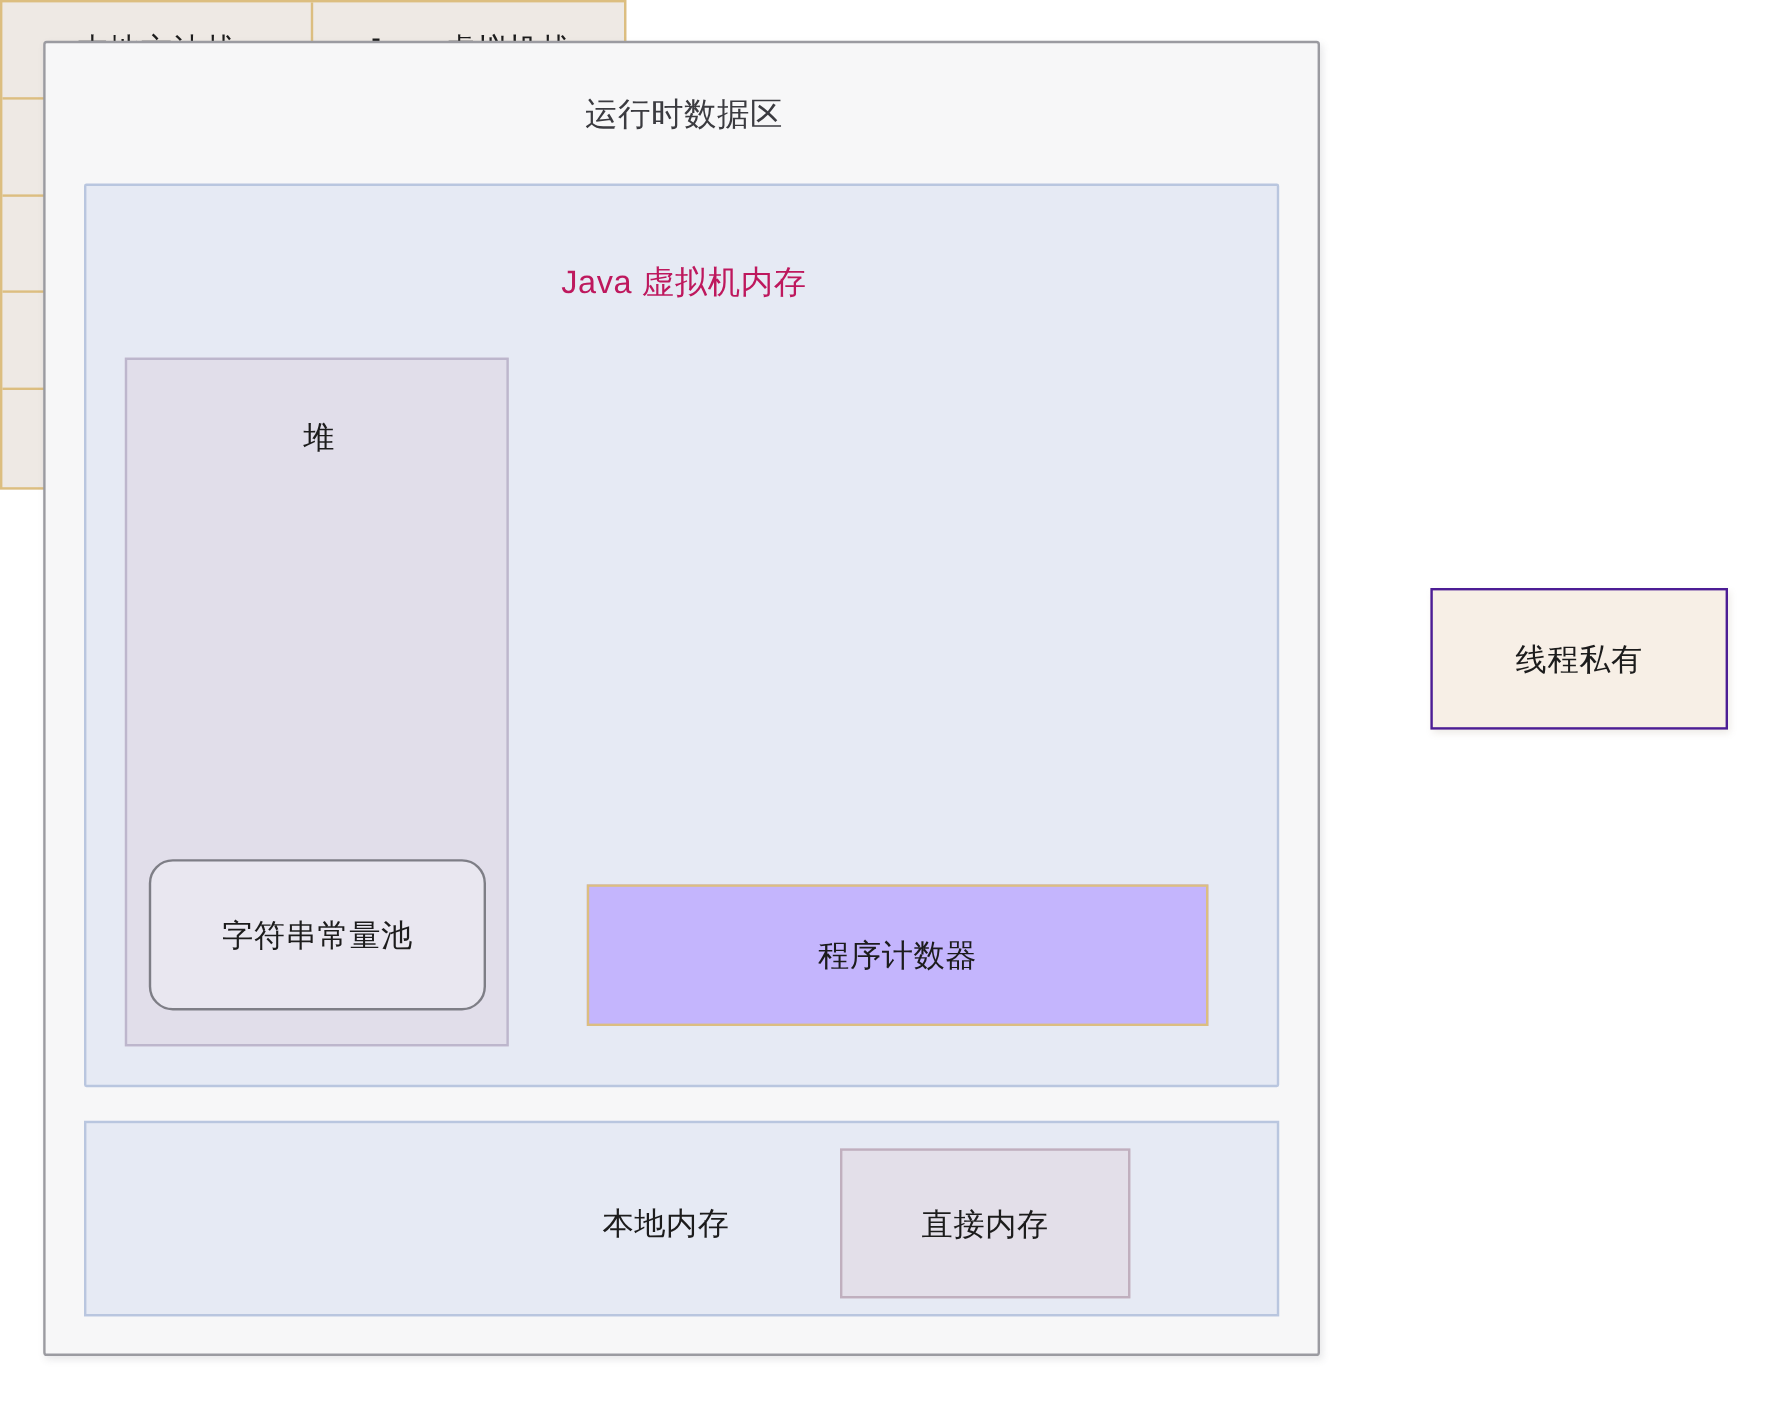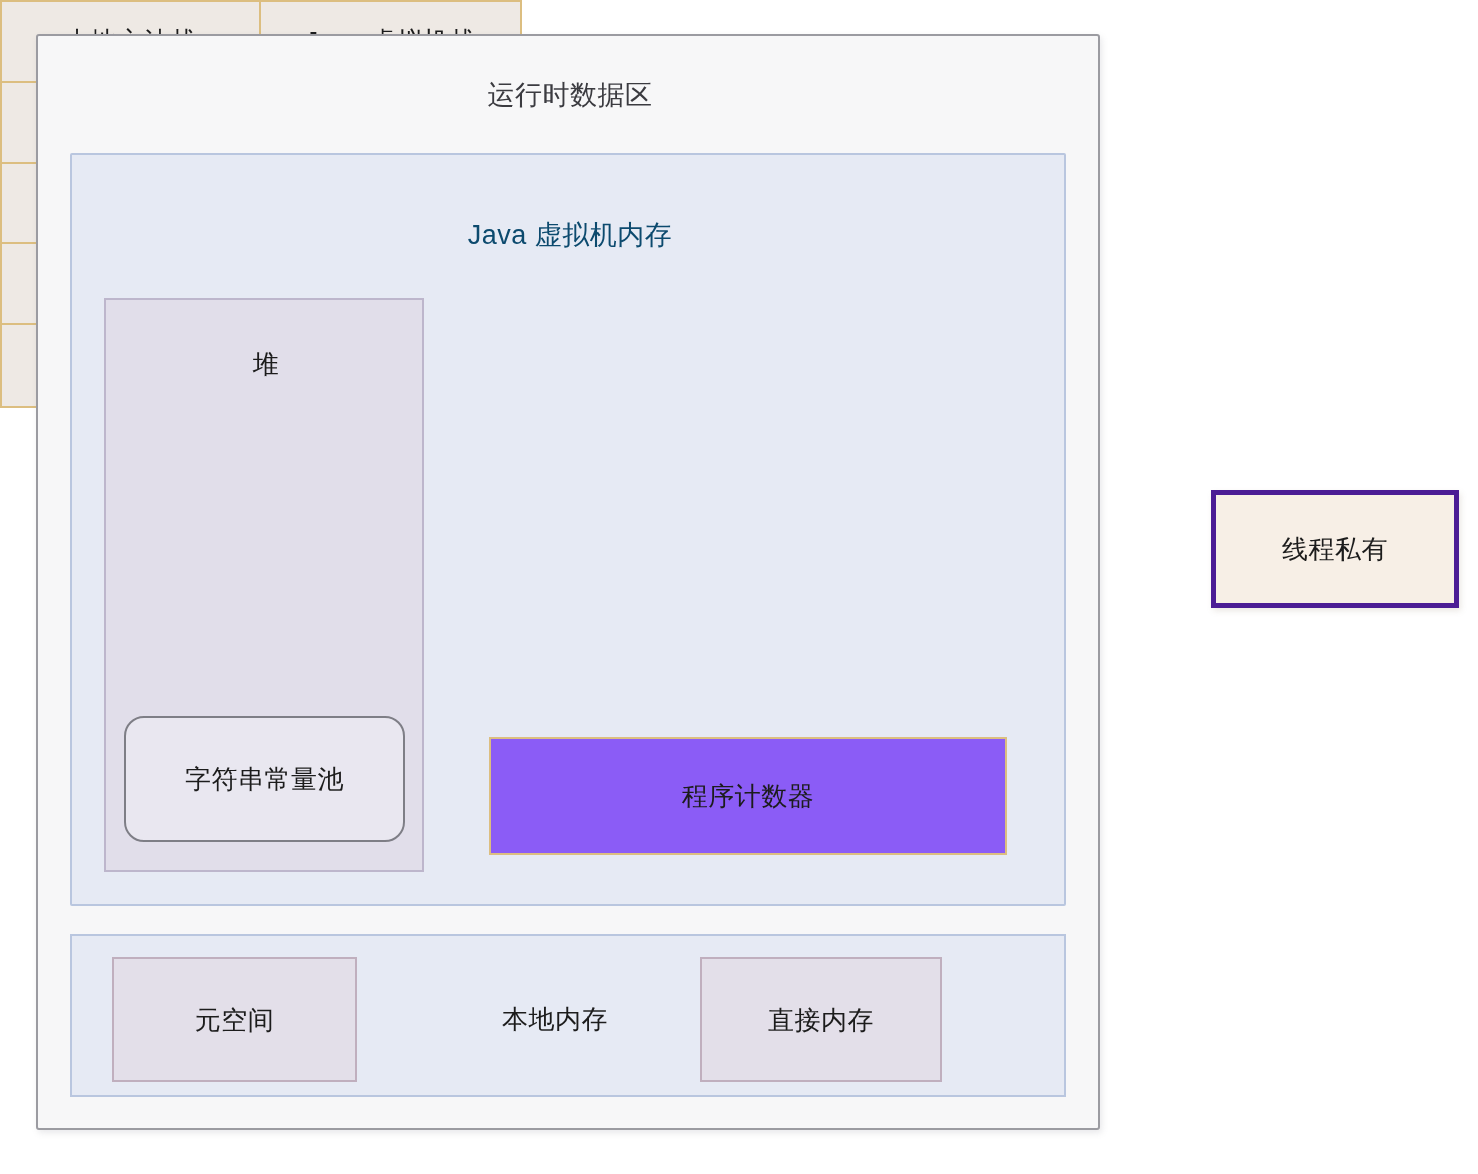--- a/index.html
+++ b/index.html
@@ -76,21 +76,21 @@
   #jvm-title {
     position: absolute;
     left: 0;
     top: 0;
     width: 996px;
     height: 160px;
     display: flex;
     align-items: center;
     justify-content: center;
   }
-  #jvm-title .label { font-size: 27px; color: #0c4a6e; }
+  #jvm-title .label { font-size: 27px; color: #be185d; }
 
   
   #heap {
     left: 104px;
     top: 298px;
     width: 320px;
     height: 574px;
     background: #E1DEEA;
     border: 2px solid #BDB6CC;
     display: block;
@@ -135,21 +135,21 @@
   }
   .stack-cell.col-last { border-right: none; }
   .stack-cell.row-last { border-bottom: none; }
 
   
   #program-counter {
     left: 489px;
     top: 737px;
     width: 518px;
     height: 118px;
-    background: #8b5cf6;
+    background: #c4b5fd;
     border: 2px solid #DCBE80;
   }
 
   
   #native-memory {
     left: 70px;
     top: 934px;
     width: 996px;
     height: 163px;
     background: #E6EAF4;
@@ -188,23 +188,22 @@
     background: #E4E1EB;
     border: 2px solid #BFB4CD;
     box-shadow: 2px 3px 6px rgba(130,125,140,0.18);
   }
   #legend-private {
     left: 1192px;
     top: 490px;
     width: 248px;
     height: 118px;
     background: #F7EFE6;
-    border: 5px solid #4c1d95;
+    border: 2px solid #4c1d95;
     box-shadow: 2px 3px 6px rgba(150,135,110,0.18);
-    margin-left: 19px;
   }
 </style>
 </head>
 <body>
 
 <div id="stage">
 
   <div class="box" id="runtime-area">
     <div id="runtime-title">
       <span class="label">运行时数据区</span>
@@ -263,23 +262,20 @@
       <span class="label">栈帧 N</span>
     </div>
   </div>
 
   <div class="box" id="program-counter">
     <span class="label">程序计数器</span>
   </div>
 
   <div class="box" id="native-memory"></div>
 
-  <div class="box" id="metaspace">
-    <span class="label">元空间</span>
-  </div>
 
   <div class="box" id="native-label">
     <span class="label">本地内存</span>
   </div>
 
   <div class="box" id="direct-memory">
     <span class="label">直接内存</span>
   </div>
 
 

